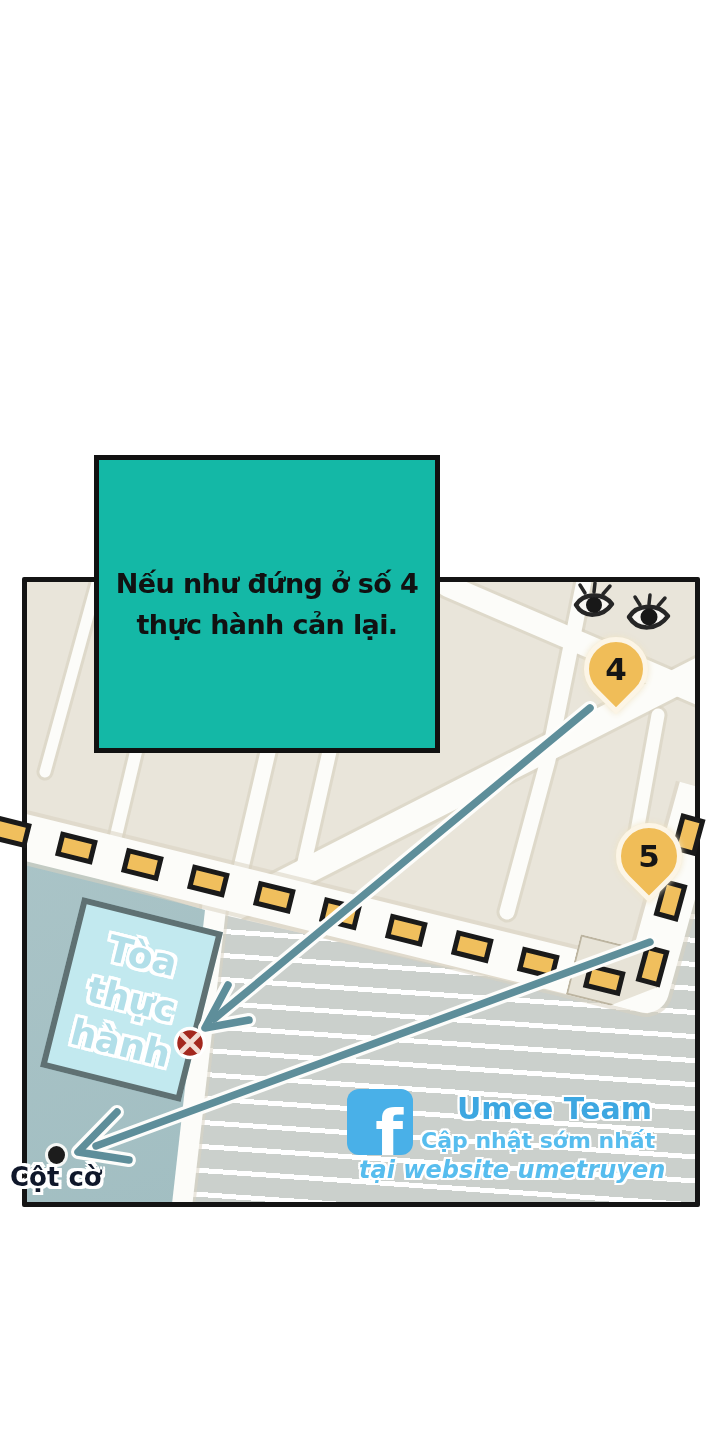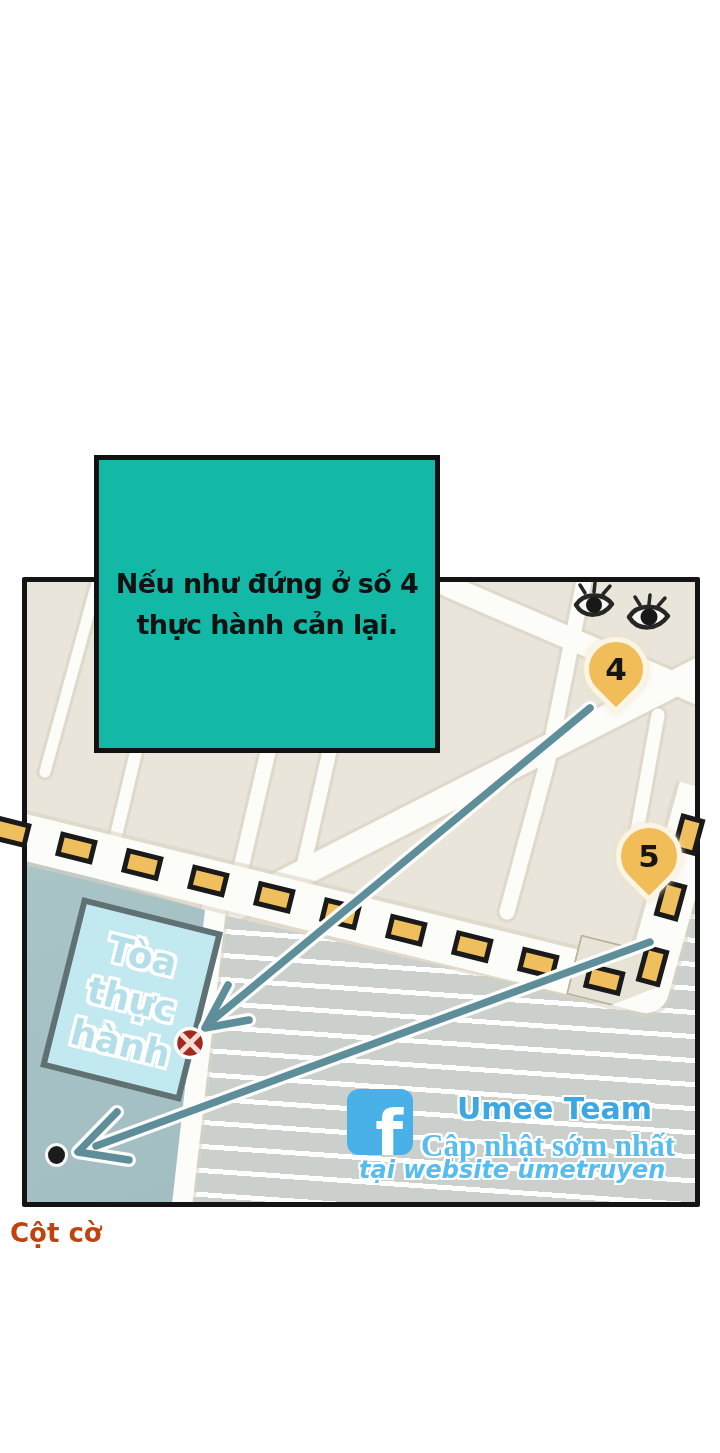--- a/index.html
+++ b/index.html
@@ -27,38 +27,38 @@
             transform:rotate(14deg);display:flex;flex-direction:column;
             align-items:center;justify-content:center;}
   .building div{font-size:36px;font-weight:bold;line-height:45px;color:#b2dfe9;}
 
   
   .fb-icon{position:absolute;left:320px;top:507px;width:66px;height:66px;border-radius:12px;
            background:#49b0e8;overflow:hidden;}
   .fb-icon span{position:absolute;right:10px;bottom:-16px;color:#fff;
                 font-size:64px;font-weight:bold;}
   .wm-brand{position:absolute;left:394px;top:509px;font-size:30px;font-weight:bold;color:#3da7e1;margin-left:36px;}
-  .wm-tag1{position:absolute;left:394px;top:546px;font-size:31px;font-weight:bold;color:#57bdee;font-family:Liberation Serif, serif;}
+  .wm-tag1{position:absolute;left:394px;top:546px;font-size:22px;font-weight:bold;color:#57bdee;}
   .wm-tag2{position:absolute;left:332px;top:574px;font-size:24px;font-weight:bold;color:#57bdee;font-style:italic;}
 
   
   .overlay{position:absolute;left:0;top:0;z-index:10;pointer-events:none;}
 
   .pin{position:absolute;border-radius:50% 50% 50% 0;transform:rotate(-45deg);
        background:#f0bd58;border:5px solid #fcf5e6;box-sizing:border-box;
        box-shadow:0 0 6px rgba(240,228,195,.95);z-index:12;}
   #pin4{left:584px;top:637px;width:64px;height:64px;}
   #pin5{left:616px;top:823px;width:66px;height:66px;}
   .pin span{position:absolute;inset:0;display:flex;align-items:center;justify-content:center;
             transform:rotate(45deg);font-size:31px;font-weight:bold;color:#151515;}
 
   .flag-dot{position:absolute;left:48px;top:1146px;width:17px;height:18px;border-radius:50%;
             background:#1c1c1c;box-shadow:0 0 0 3px rgba(252,252,250,.92);z-index:13;}
-  .flag-label{position:absolute;left:10px;top:1218px;font-size:26px;font-weight:bold;
-              color:#c2410c;z-index:13;}
+  .flag-label{position:absolute;left:10px;top:1162px;font-size:26px;font-weight:bold;
+              color:#0f172a;z-index:13;}
 
   .callout{position:absolute;left:94px;top:455px;width:346px;height:298px;
            box-sizing:border-box;background:#14b8a6;border:5px solid #111;z-index:20;
            display:flex;flex-direction:column;align-items:center;justify-content:center;}
   .callout div{font-size:27px;line-height:41px;font-weight:bold;color:#111;
                letter-spacing:-0.6px;white-space:nowrap;}
 </style>
 </head>
 <body>
 

